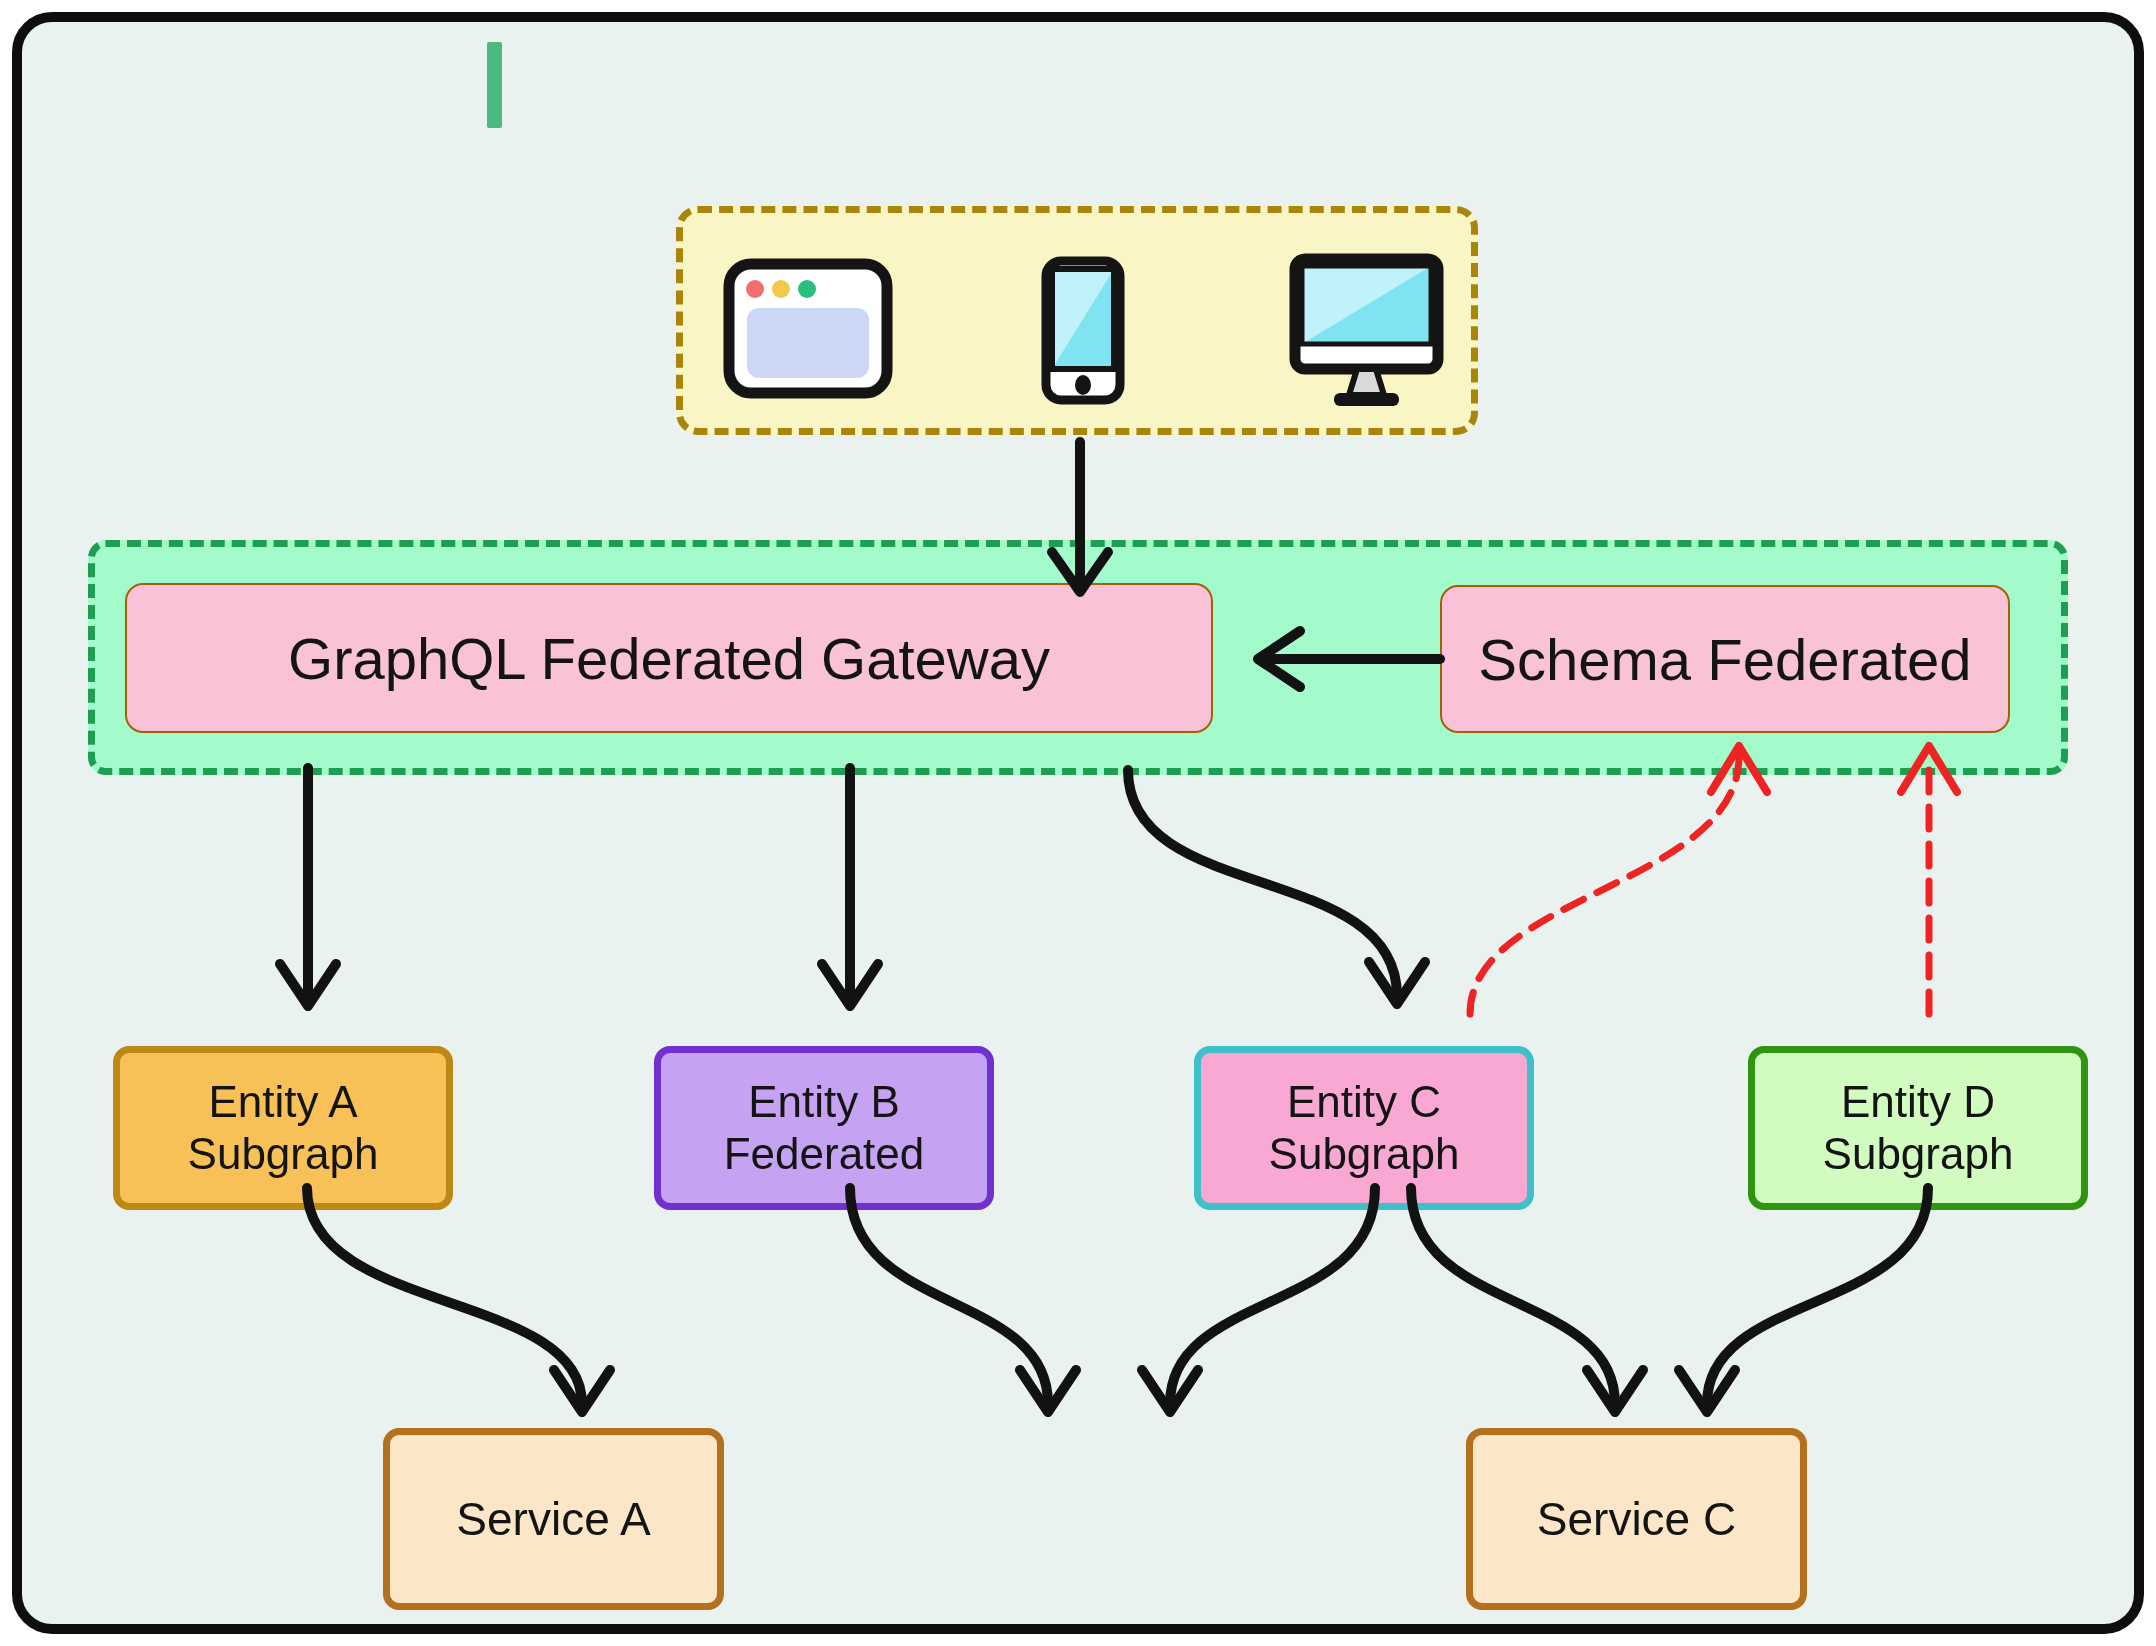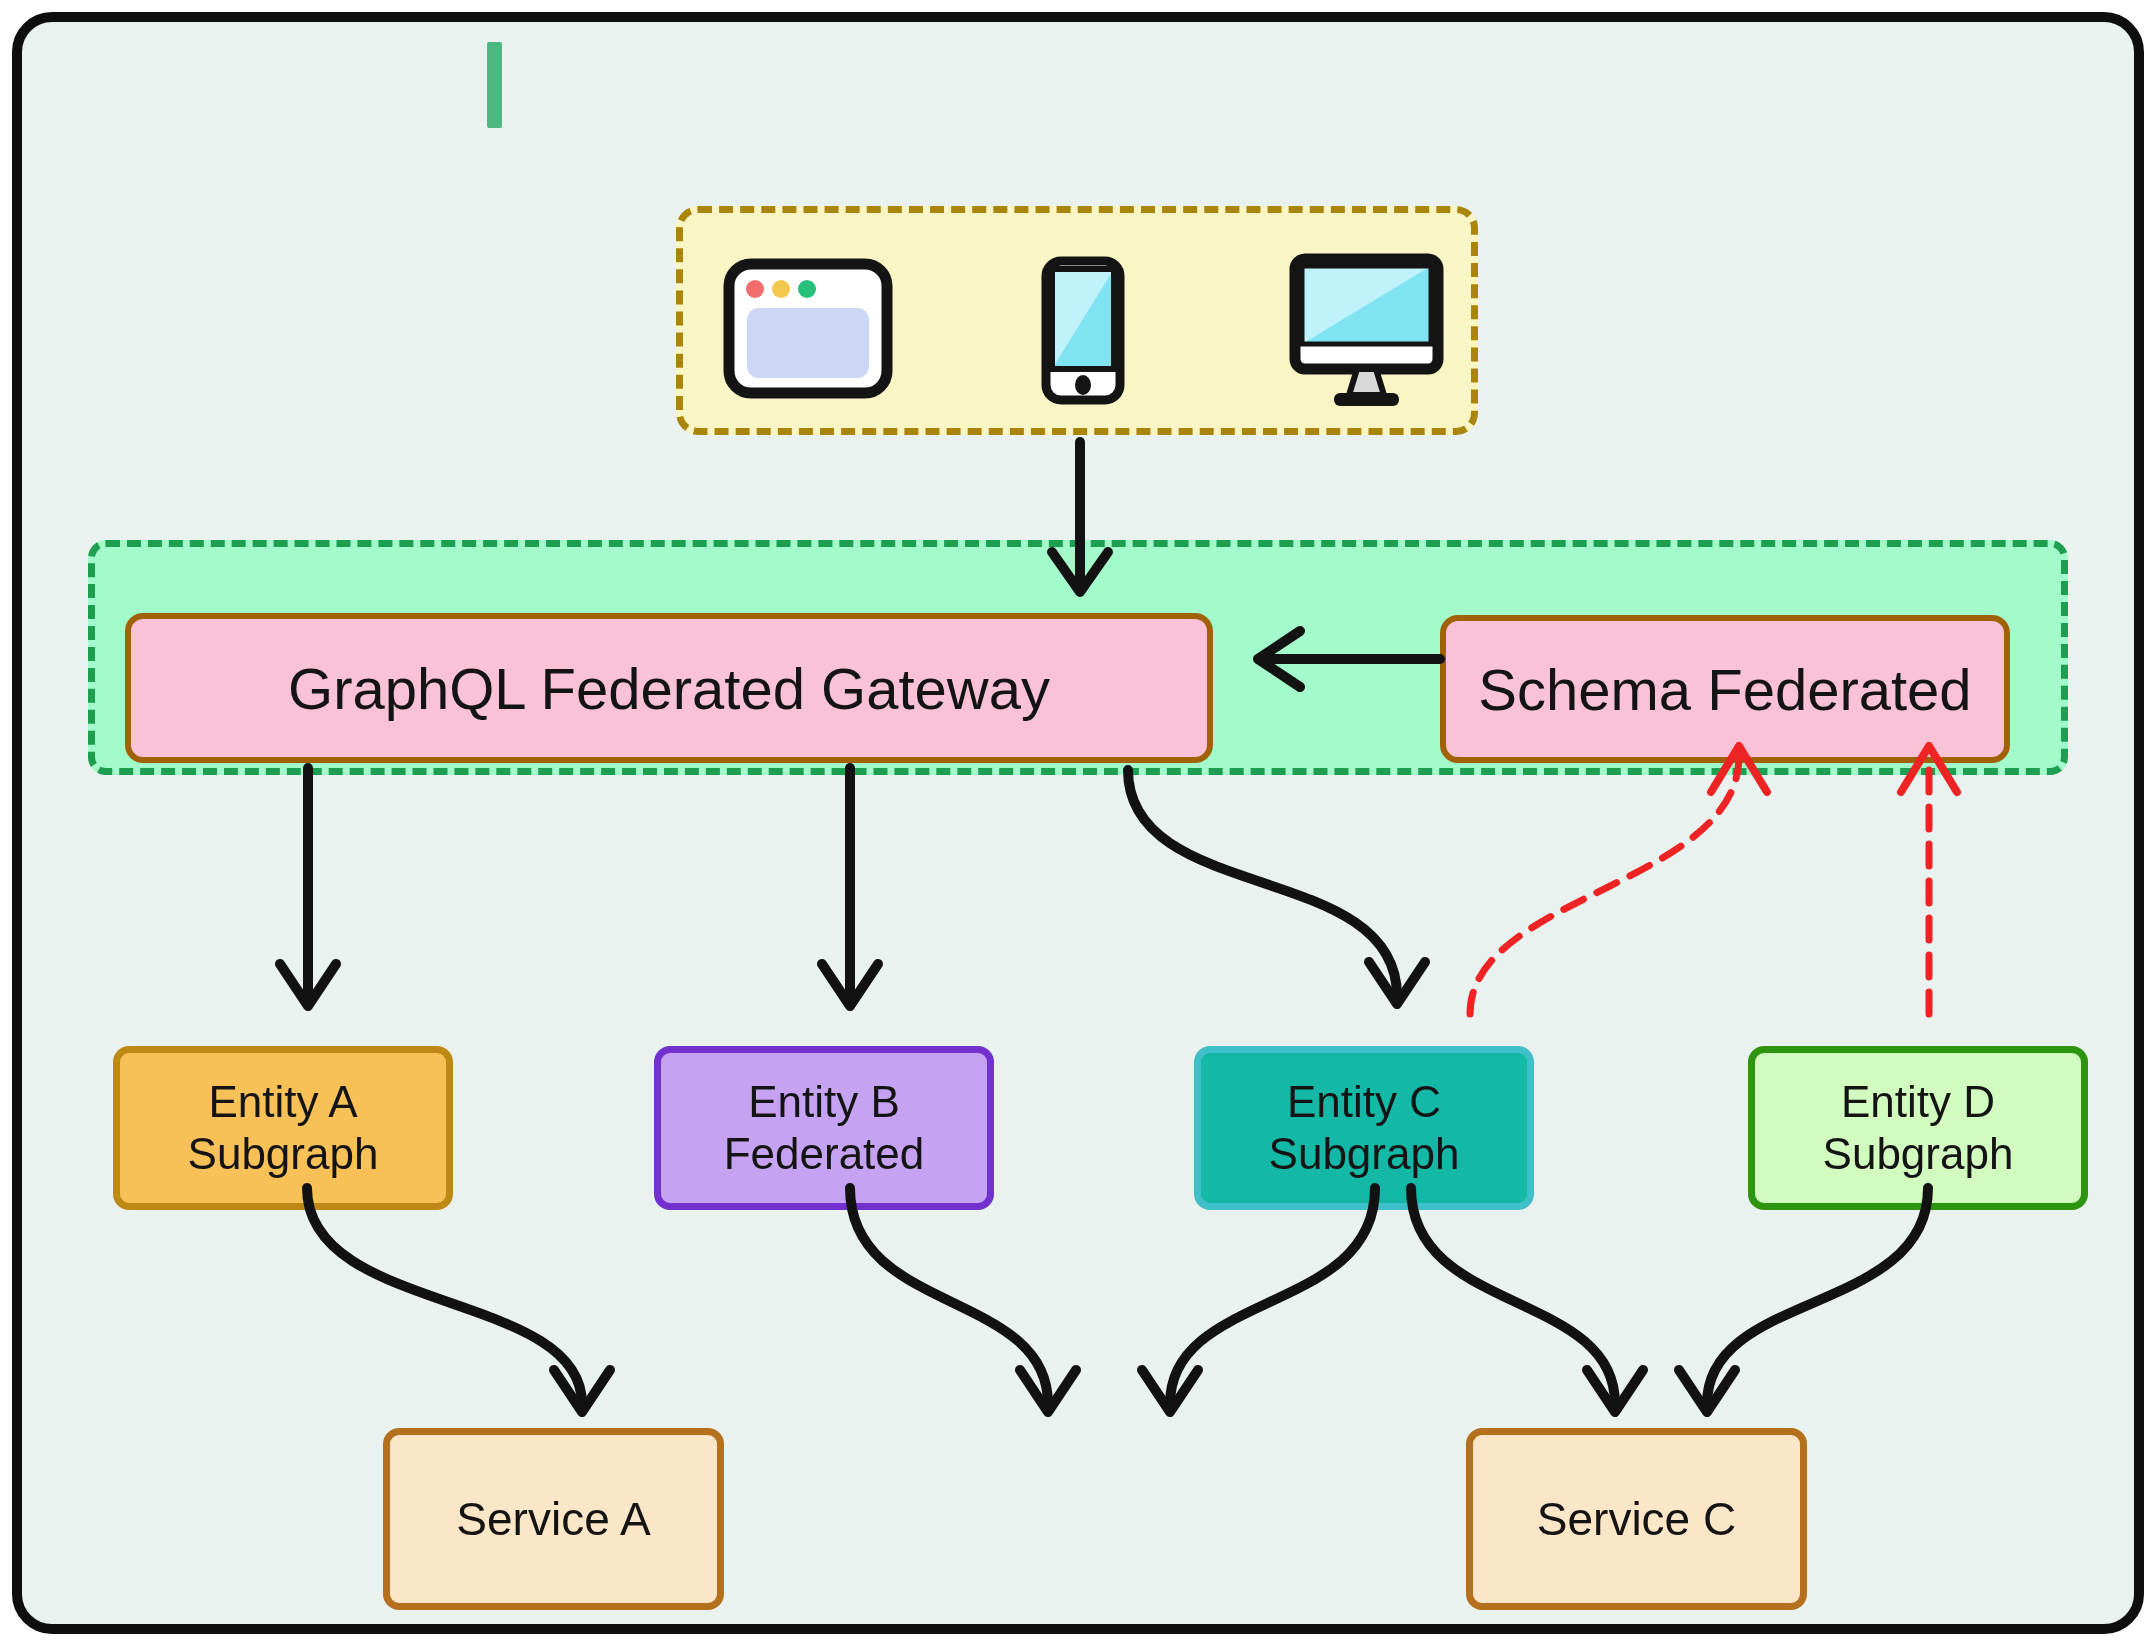--- a/index.html
+++ b/index.html
@@ -14,33 +14,33 @@
   .title-text{font-size:70px;font-weight:700;color:#151515;letter-spacing:-1px;white-space:nowrap;}
 
   
   .clients-box{position:absolute;left:676px;top:206px;width:802px;height:229px;
                box-sizing:border-box;background:#faf5c5;border:7px dashed #a9860b;border-radius:22px;}
   .icon{position:absolute;}
 
   
   .gateway-zone{position:absolute;left:88px;top:540px;width:1980px;height:235px;
                 box-sizing:border-box;background:#a3facb;border:7px dashed #1d9e50;border-radius:18px;}
-  .pinkbox{position:absolute;box-sizing:border-box;background:#fac2d7;border:6px solid #a16207;
+  .pinkbox{position:absolute;box-sizing:border-box;background:#fac2d7;border:2px solid #a16207;
            border-radius:18px;display:flex;align-items:center;justify-content:center;
-           font-size:58px;font-weight:500;color:#141414;margin-top:30px;}
+           font-size:58px;font-weight:500;color:#141414;}
   .gateway-box{left:125px;top:583px;width:1088px;height:150px;}
   .schema-box{left:1440px;top:585px;width:570px;height:148px;}
 
   
   .node{position:absolute;box-sizing:border-box;border-radius:16px;display:flex;align-items:center;
         justify-content:center;text-align:center;color:#141414;font-weight:500;}
   .entity{top:1022px;width:340px;height:164px;font-size:44px;line-height:1.18;white-space:pre-line;border-style:solid;border-width:7px;margin-top:24px;}
   .entity-a{left:113px;background:#f8c157;border-color:#be8814;}
   .entity-b{left:654px;background:#c6a3f2;border-color:#7231ce;}
-  .entity-c{left:1194px;background:#14b8a6;border-color:#3fbfc7;}
+  .entity-c{left:1194px;background:#f9a8d4;border-color:#3fbfc7;}
   .entity-d{left:1748px;background:#d2fbc0;border-color:#2f9410;}
 
   
   .service{top:1428px;width:341px;height:182px;font-size:46px;background:#fbe7c8;
            border:7px solid #b5701d;}
   .service-a{left:383px;}
   .service-b{left:925px;}
   .service-c{left:1466px;}
 
   

